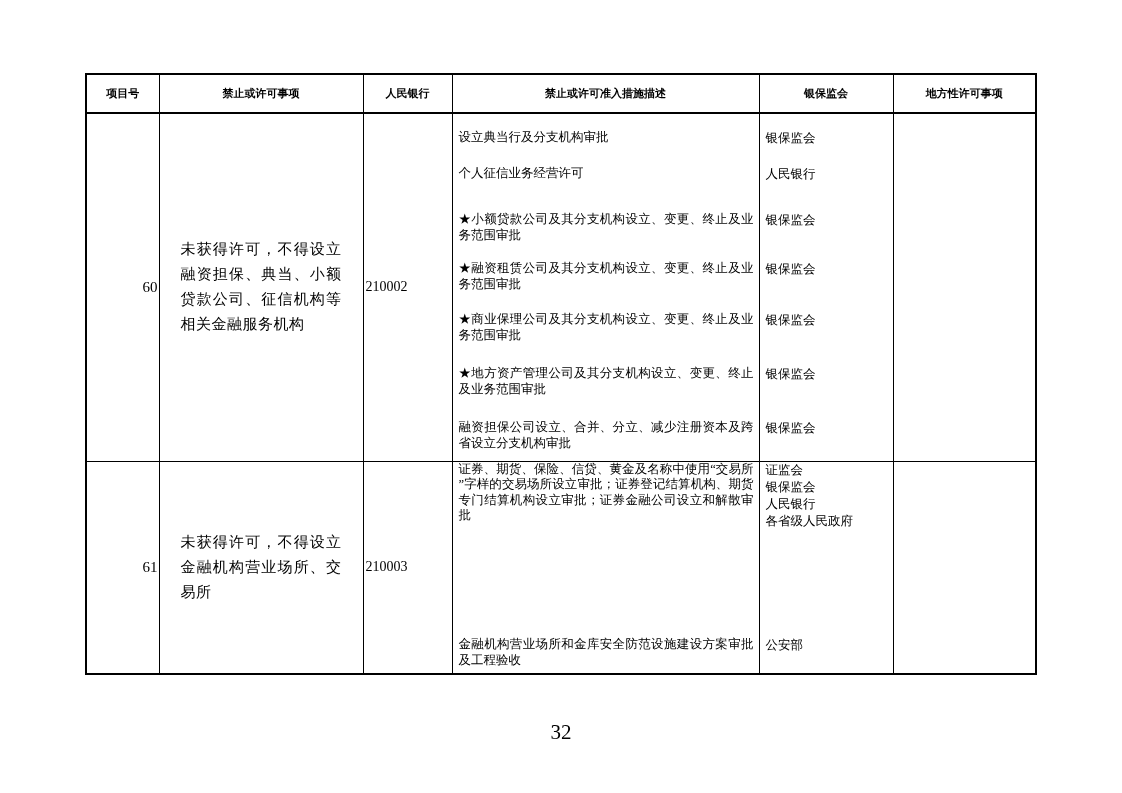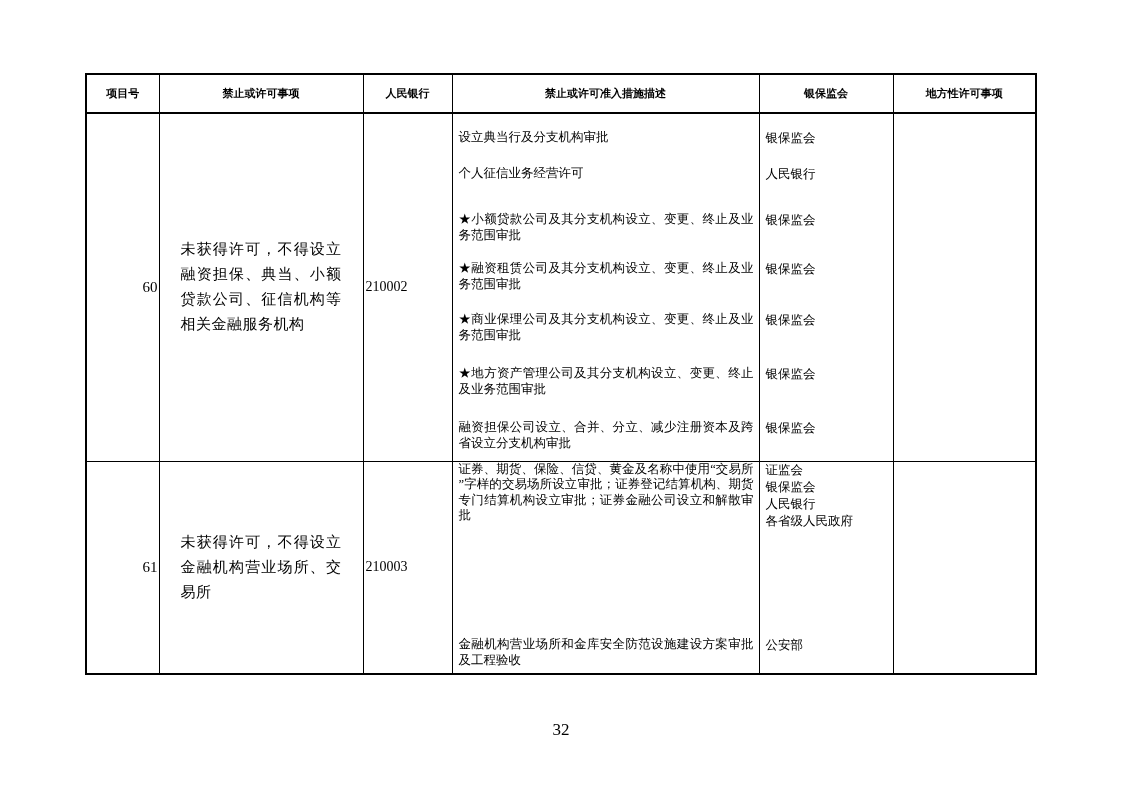--- a/index.html
+++ b/index.html
@@ -96,21 +96,21 @@
   tr.h37 { height: 37px; }
   
   tr.pt16 td.m, tr.pt16 td.d { padding-top: 16px; margin-left: 44px; }
   tr.pt46 td.m, tr.pt46 td.d { }
   .page-number {
     position: absolute;
     top: 720px;
     left: 0;
     width: 1122px;
     text-align: center;
-    font-size: 17px;
+    font-size: 21px;
   }
 </style>
 </head>
 <body>
 
 <div class="page">
 
   <table class="doc-table">
     <colgroup>
       <col style="width:73px">

